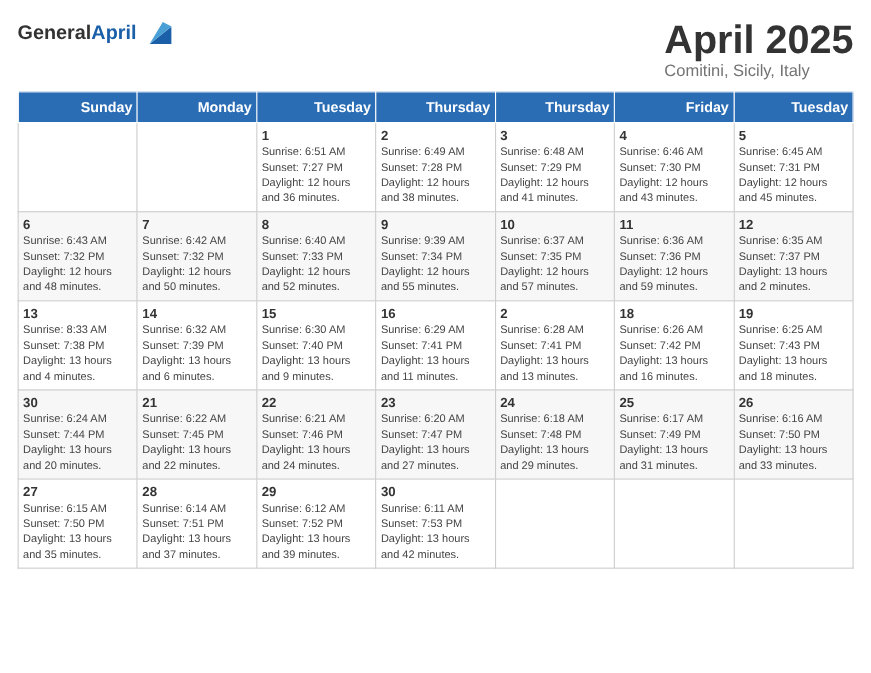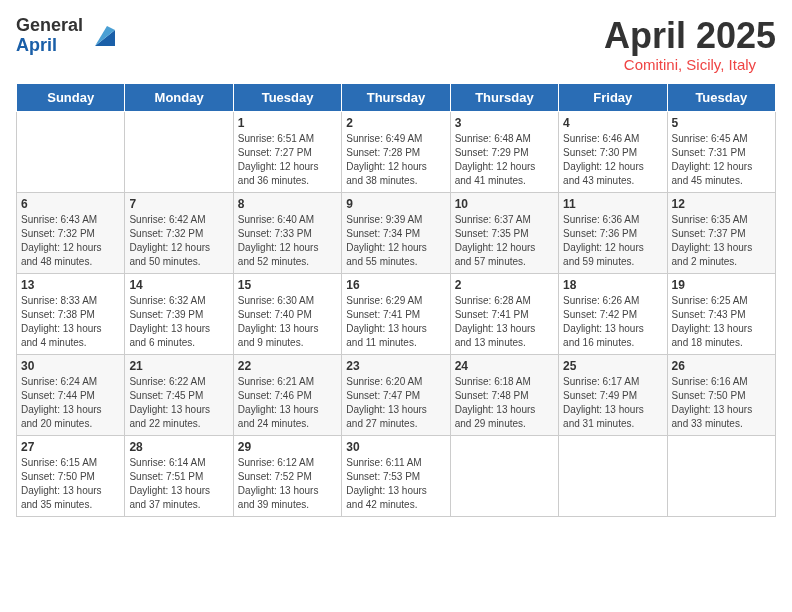--- a/index.html
+++ b/index.html
@@ -16,63 +16,63 @@
       align-items: flex-start;
       margin-bottom: 10px;
     }
     .logo {
       display: flex;
       align-items: center;
       gap: 2px;
     }
     .logo-text {
       display: flex;
-      flex-direction: column;
+      flex-direction: row;
       line-height: 1.1;
     }
     .logo-general {
       font-size: 18px;
       font-weight: bold;
       color: #333;
     }
     .logo-blue {
       font-size: 18px;
       font-weight: bold;
       color: #1a5fa8;
     }
     .logo-icon {
       width: 28px;
       height: 28px;
       margin-left: 2px;
     }
     .title-block {
-      text-align: center;
+      text-align: left;
     }
     .month-title {
       font-size: 36px;
       font-weight: bold;
       color: #333;
       line-height: 1.1;
     }
     .location {
       font-size: 15px;
-      color: #ef4444;
+      color: #737373;
     }
     table {
       width: 100%;
       border-collapse: collapse;
       table-layout: fixed;
     }
     thead tr th {
       background-color: #2a6db5;
       color: #fff;
       font-size: 13px;
       font-weight: bold;
       padding: 6px 4px;
-      text-align: center;
+      text-align: right;
       border: 1px solid #fff;
     }
     tbody tr td {
       border: 1px solid #ccc;
       vertical-align: top;
       padding: 4px 4px;
       font-size: 10.5px;
       color: #333;
       height: 80px;
     }

